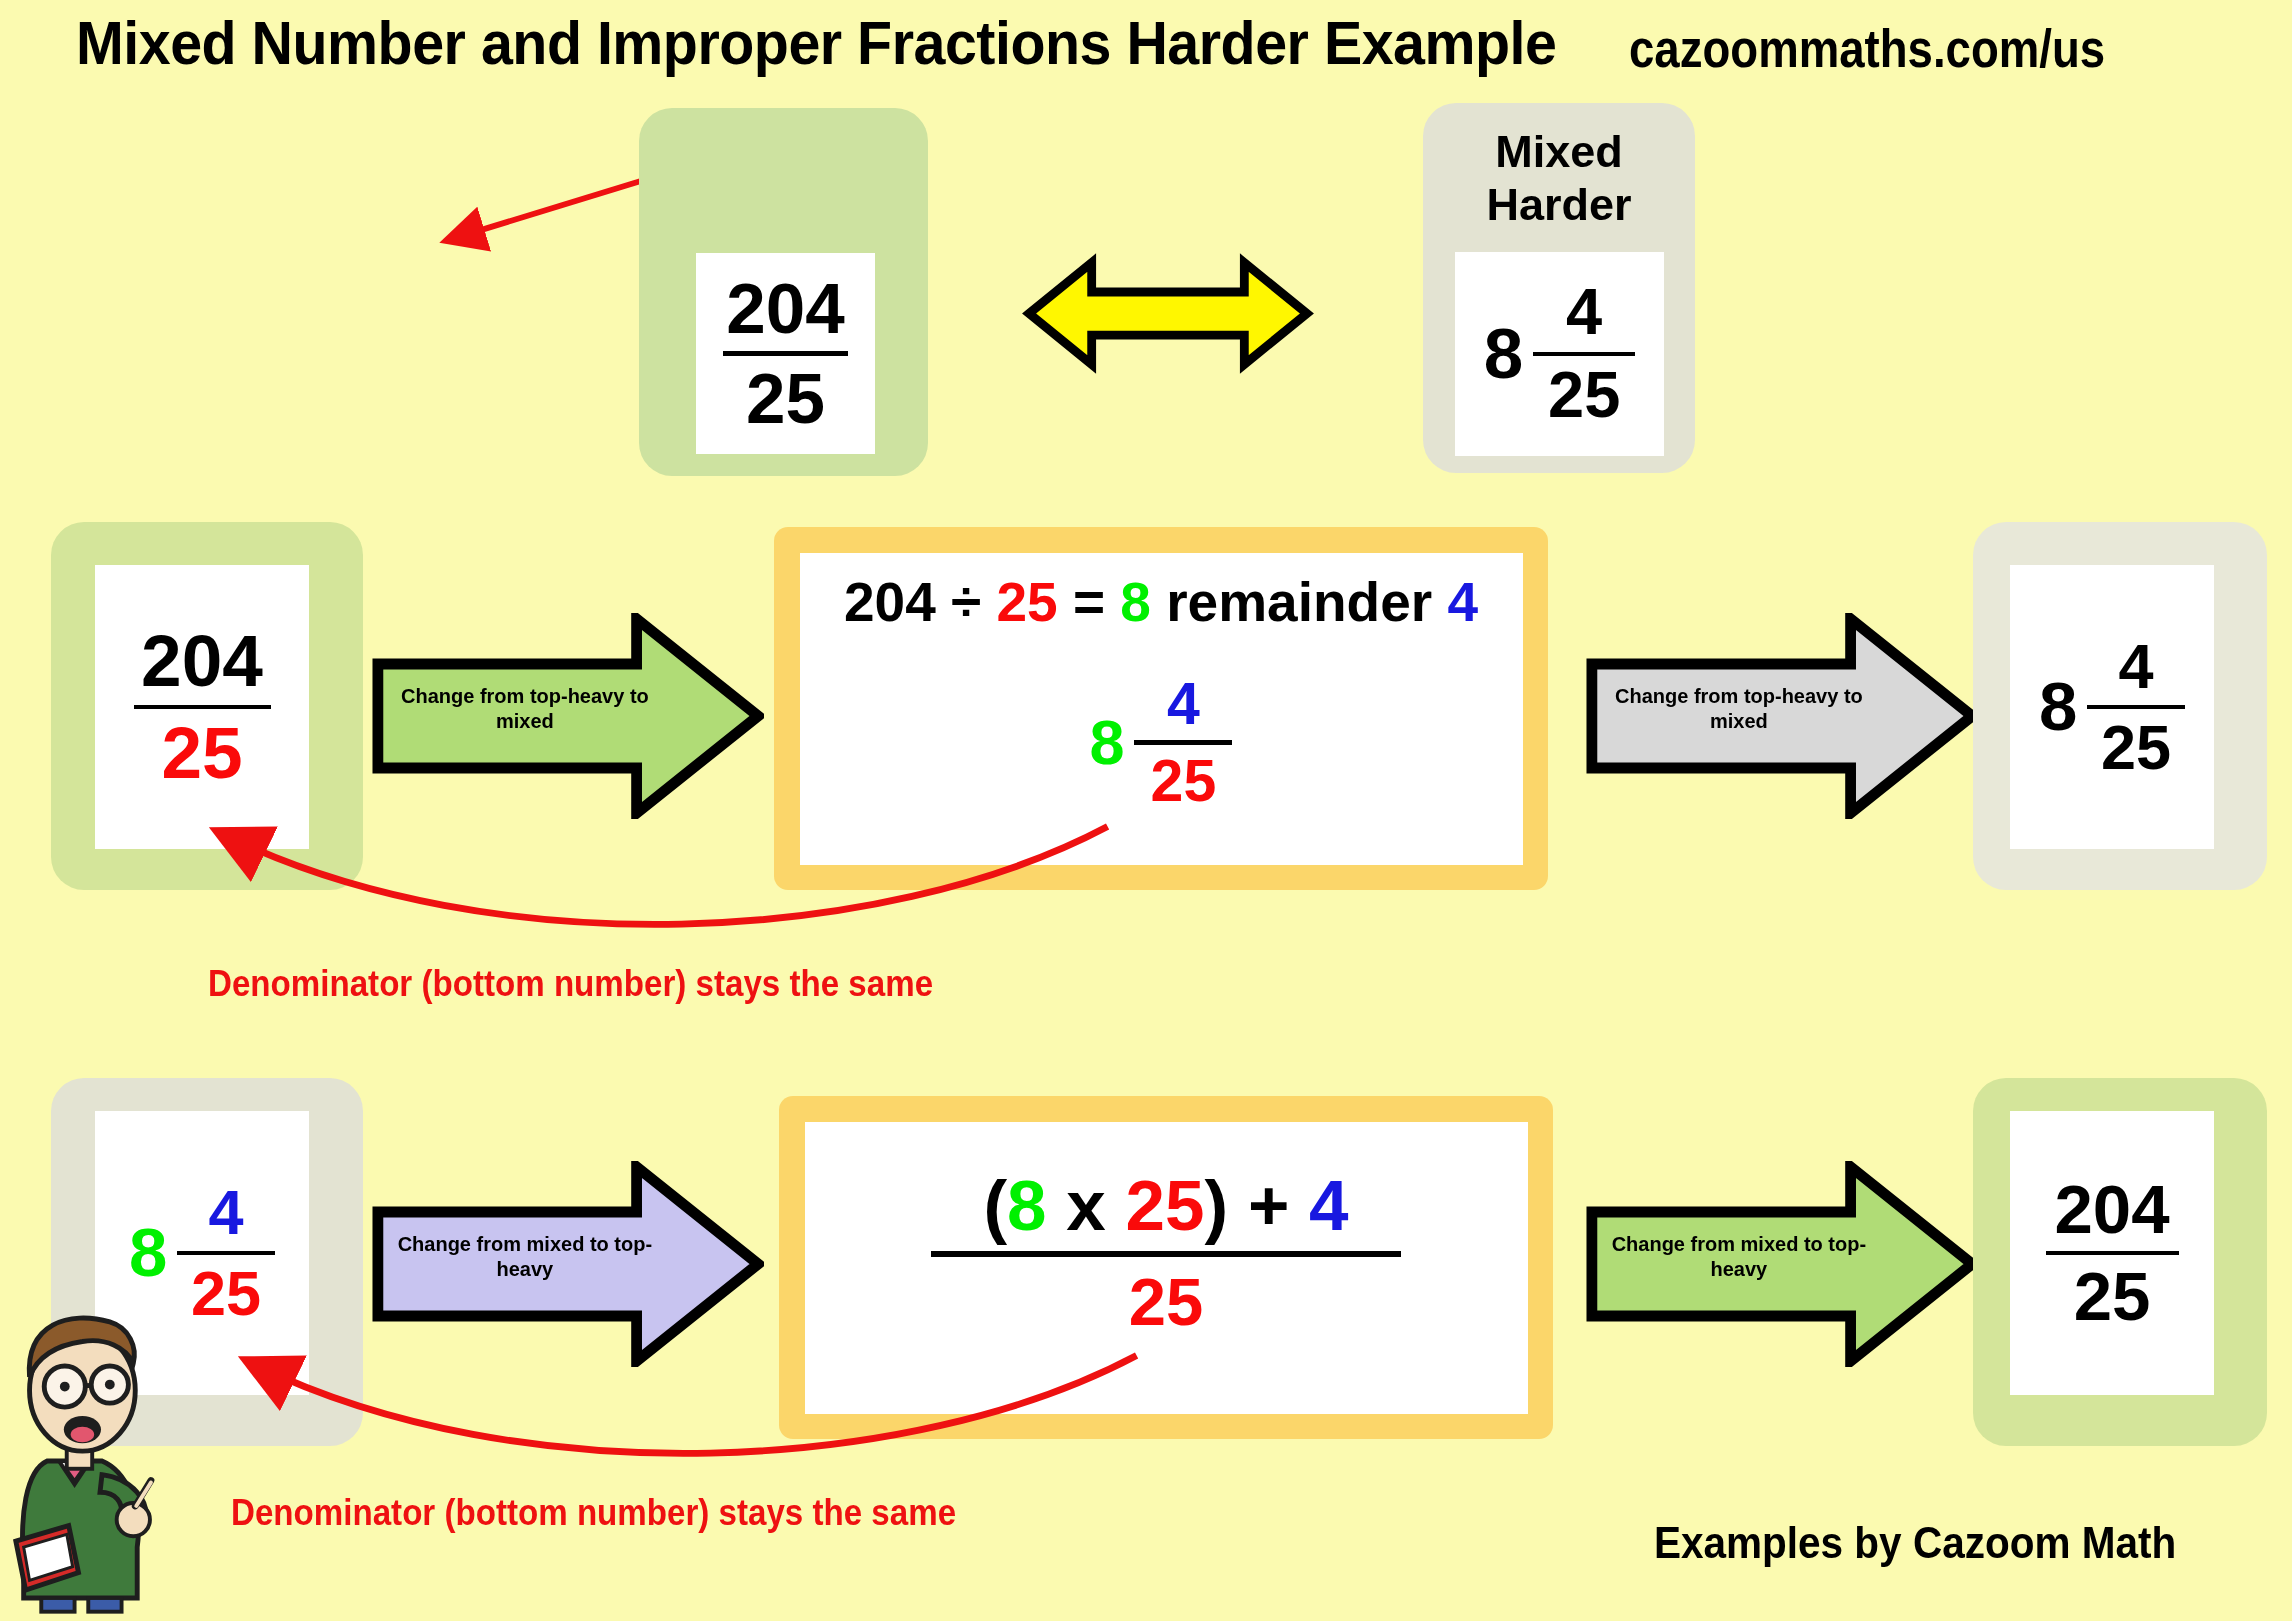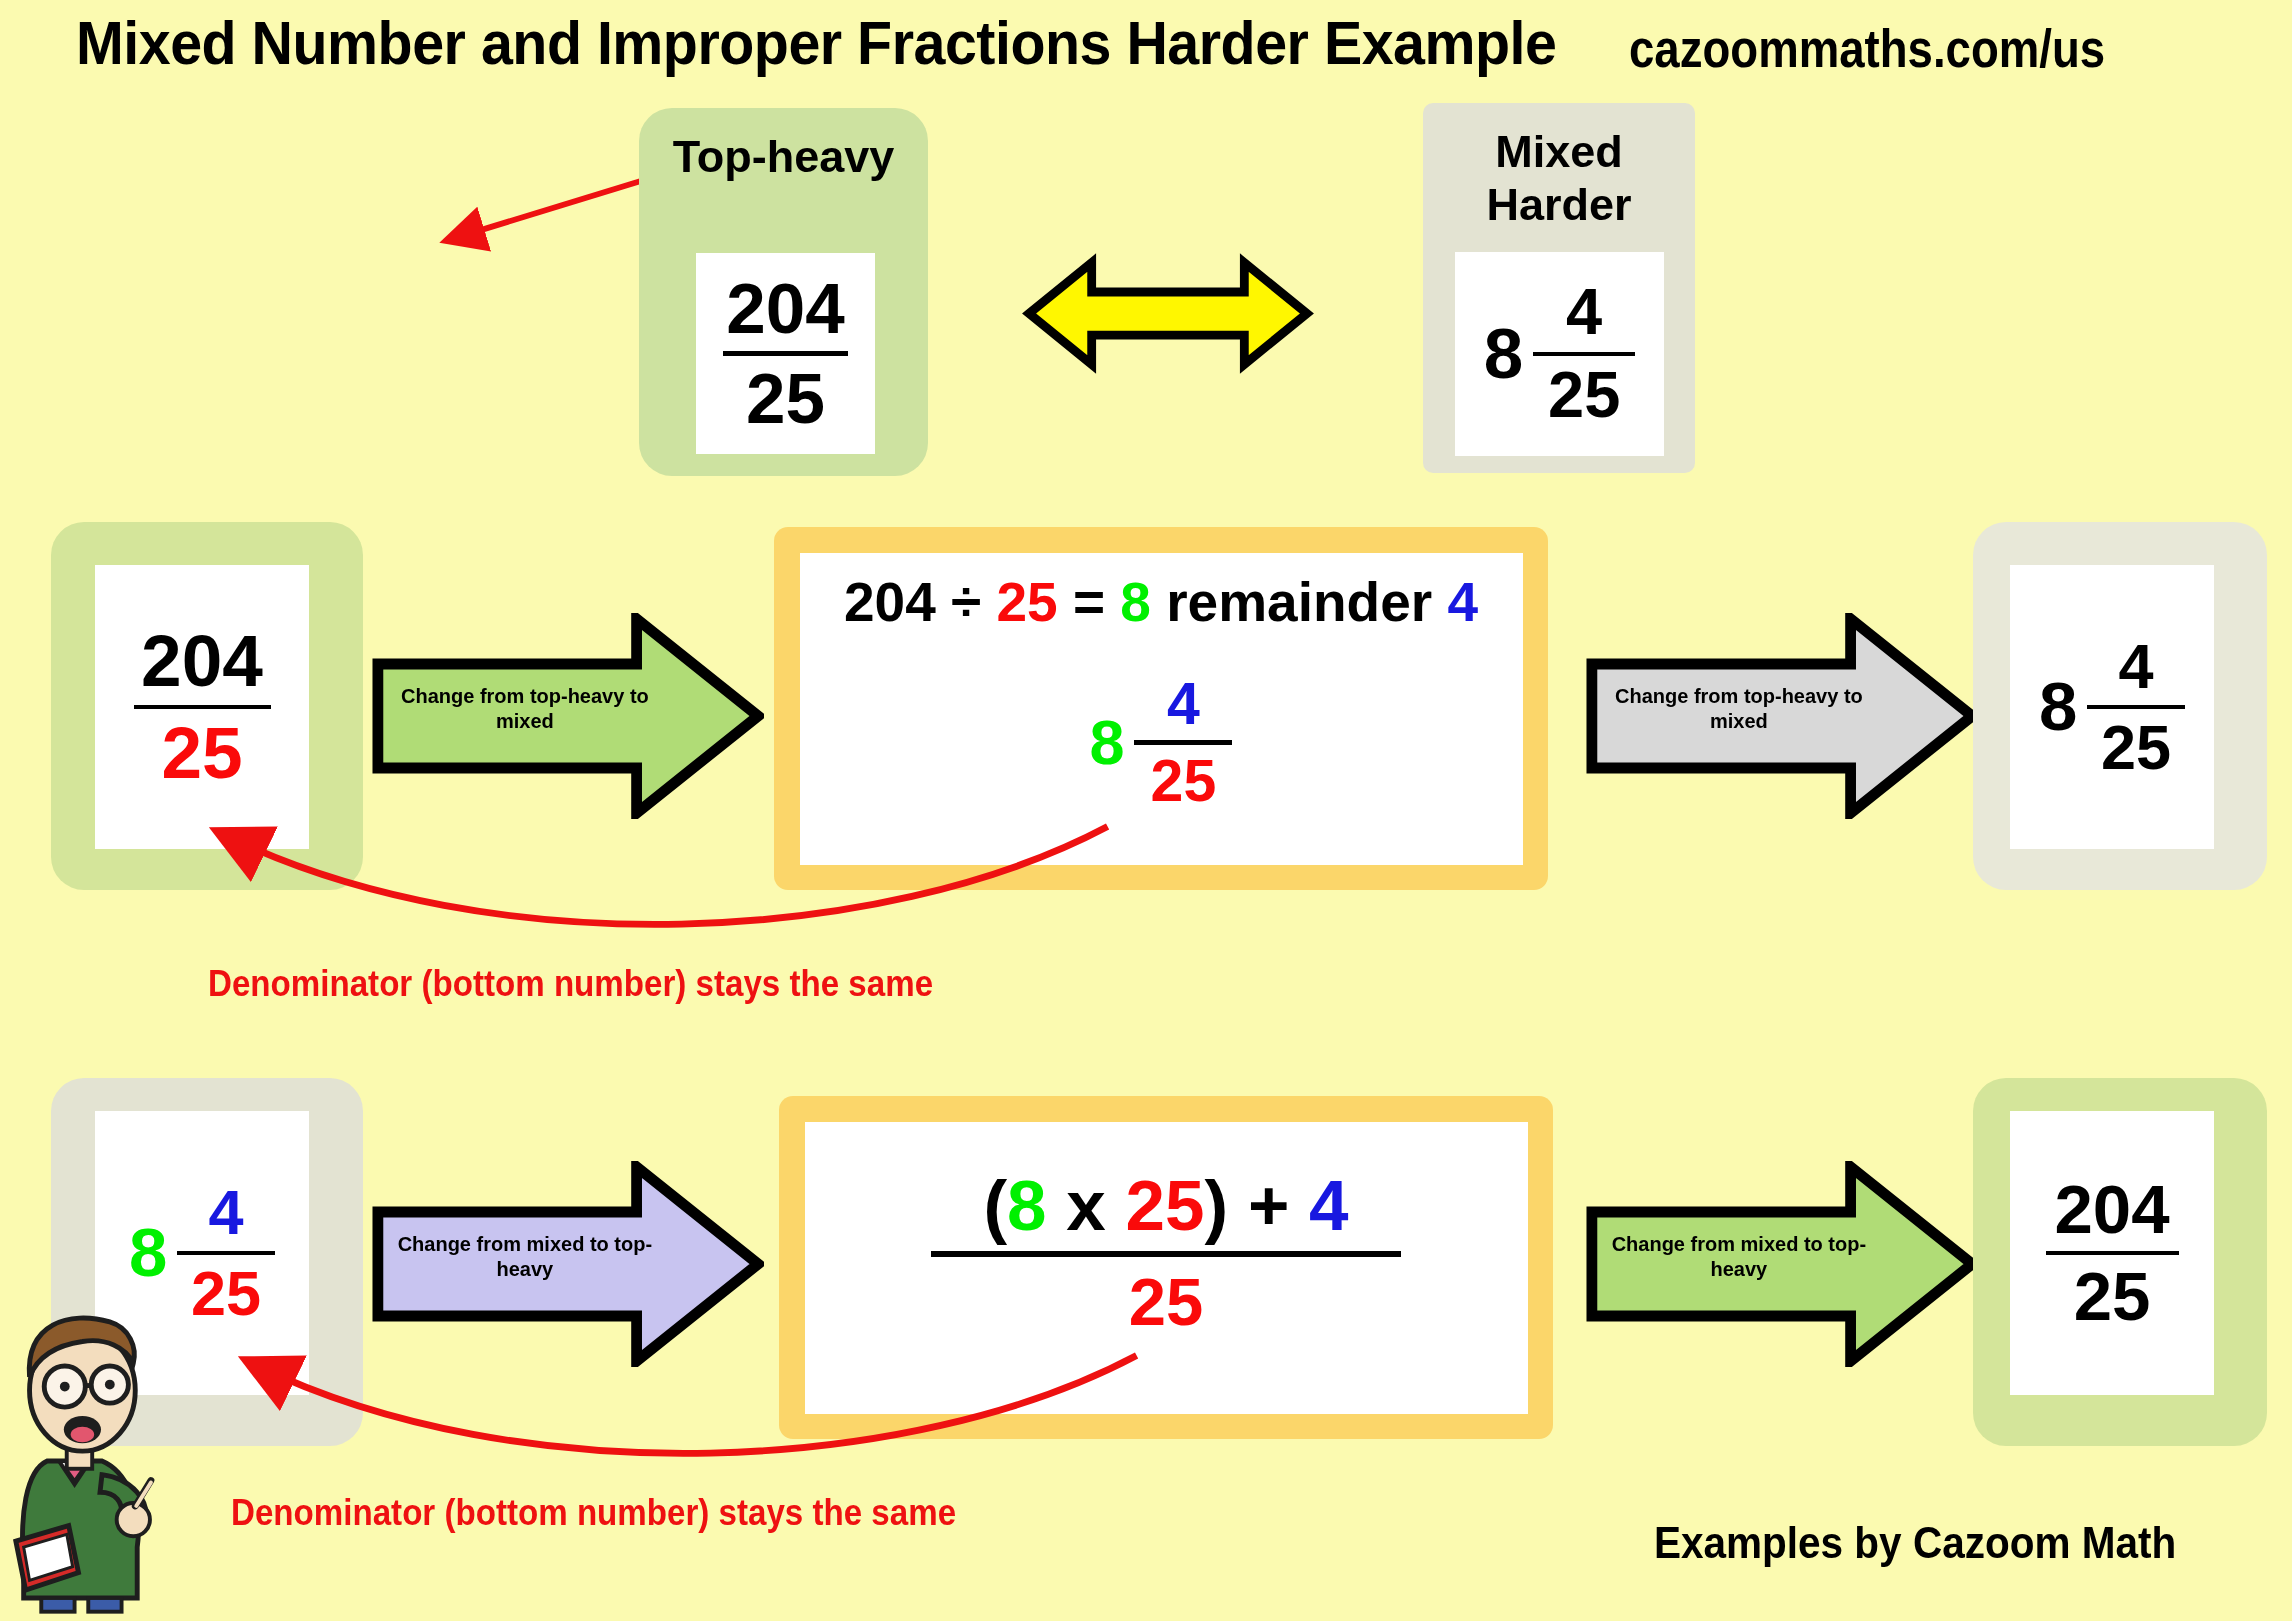--- a/index.html
+++ b/index.html
@@ -176,36 +176,35 @@
     <defs>
       <marker id="rh1" markerWidth="8" markerHeight="8" refX="6" refY="4" orient="auto">
         <path d="M0,0 L8,4 L0,8 z" fill="#EE1111"></path>
       </marker>
     </defs>
     <line x1="222" y1="12" x2="20" y2="74" stroke="#EE1111" stroke-width="6" marker-end="url(#rh1)"></line>
   </svg>
 
   <div class="abs card" style="left:639px; top:108px; width:289px; height:368px; background:#CDE2A0;">
     <div class="card-label">
-      <div>Top-heavy</div>
     </div>
     <div class="whitebox abs" style="left:57px; top:145px; width:179px; height:201px;">
       <div class="frac">
         <div class="num c-black" style="font-size:71px;">204</div>
         <div class="bar" style="width:125px;"></div>
         <div class="den c-black" style="font-size:71px;">25</div>
       </div>
     </div>
   </div>
 
   <svg class="abs" style="left:1021px; top:245px; width:294px; height:137px;" viewBox="0 0 300 140">
     <polygon points="8,70 72,18 72,48 228,48 228,18 292,70 228,122 228,92 72,92 72,122" fill="#FFF700" stroke="#000" stroke-width="9" stroke-linejoin="miter"></polygon>
   </svg>
 
-  <div class="abs card" style="left:1423px; top:103px; width:272px; height:370px; background:#E3E3D2;border-radius:10px;">
+  <div class="abs card" style="left:1423px; top:103px; width:272px; height:370px; background:#E3E3D2;">
     <div class="card-label">
       <div>Mixed</div>
       <div>Harder</div>
     </div>
     <div class="whitebox abs" style="left:32px; top:149px; width:209px; height:204px;">
       <div class="mixed">
         <div class="whole c-black" style="font-size:71px;">8</div>
         <div class="frac">
           <div class="num c-black" style="font-size:65px;">4</div>
           <div class="bar" style="width:102px;"></div>

